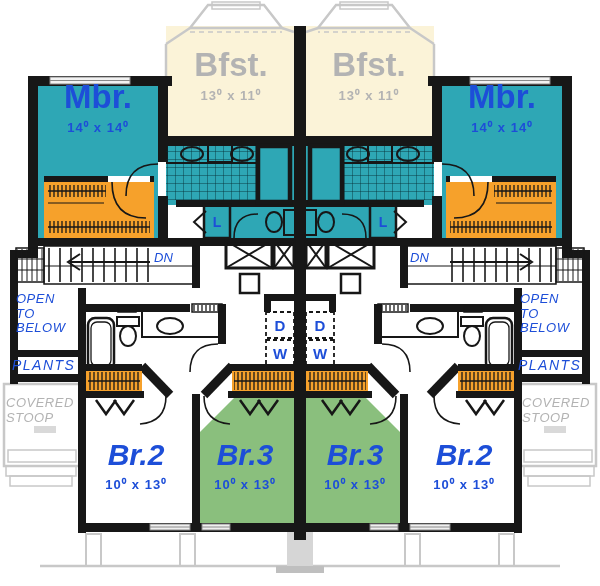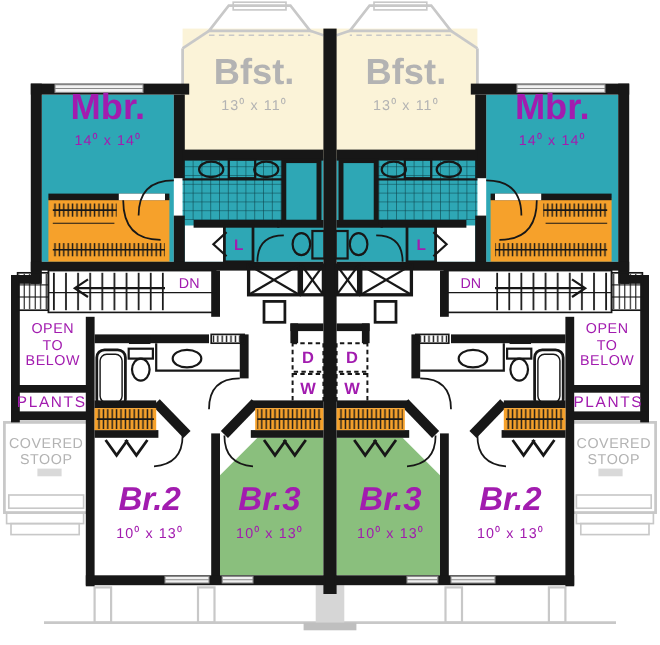--- a/index.html
+++ b/index.html
@@ -6,30 +6,30 @@
     --teal:#2ea7b5; --orange:#f6a12b; --green:#8abf7d; --cream:#fbf3d8;
     --ghost:#c8c8c8; --ghosttext:#b3b3b3; --wall:#171717;
   }
   html,body{margin:0;padding:0;background:#fff;}
   .plan{position:relative;width:600px;height:586px;background:#fff;overflow:hidden;
         font-family:"Liberation Sans",sans-serif;}
   .unit{position:absolute;top:0;left:0;width:300px;height:586px;}
   .unit.right{left:300px;transform:scaleX(-1);}
   .unit.right .lab{transform:scaleX(-1);}
   .art{position:absolute;top:0;left:0;}
-  .lab{position:absolute;color:#a21caf;}
+  .lab{position:absolute;color:#1d4ed8;}
   .roomlab{display:flex;flex-direction:column;align-items:center;text-align:center;}
   .big{font-size:33px;font-weight:bold;line-height:1;letter-spacing:0px;}
   .big.small{font-size:30px;font-style:italic;}
-  .dims{font-size:13px;font-weight:normal;margin-top:5px;letter-spacing:1px;}
+  .dims{font-size:13px;font-weight:bold;margin-top:5px;letter-spacing:1px;}
   .ghosttxt{color:var(--ghosttext);}
   .ghosttxt .big{color:var(--ghosttext);}
   .ghosttxt .dims{color:var(--ghosttext);}
   .cell{display:flex;align-items:center;justify-content:center;font-weight:bold;}
-  .plainsm{font-size:13px;text-align:center;}
+  .plainsm{font-size:13px;text-align:left;font-style:italic;}
   
   .f-teal{fill:var(--teal);} .f-orange{fill:var(--orange);} .f-green{fill:var(--green);}
   .f-cream{fill:var(--cream);} .wall{fill:var(--wall);}
   .ln{stroke:var(--wall);fill:none;}
   .s-ghost{stroke:var(--ghost);fill:none;}
 </style>
 </head>
 <body>
 
 <div class="plan">

